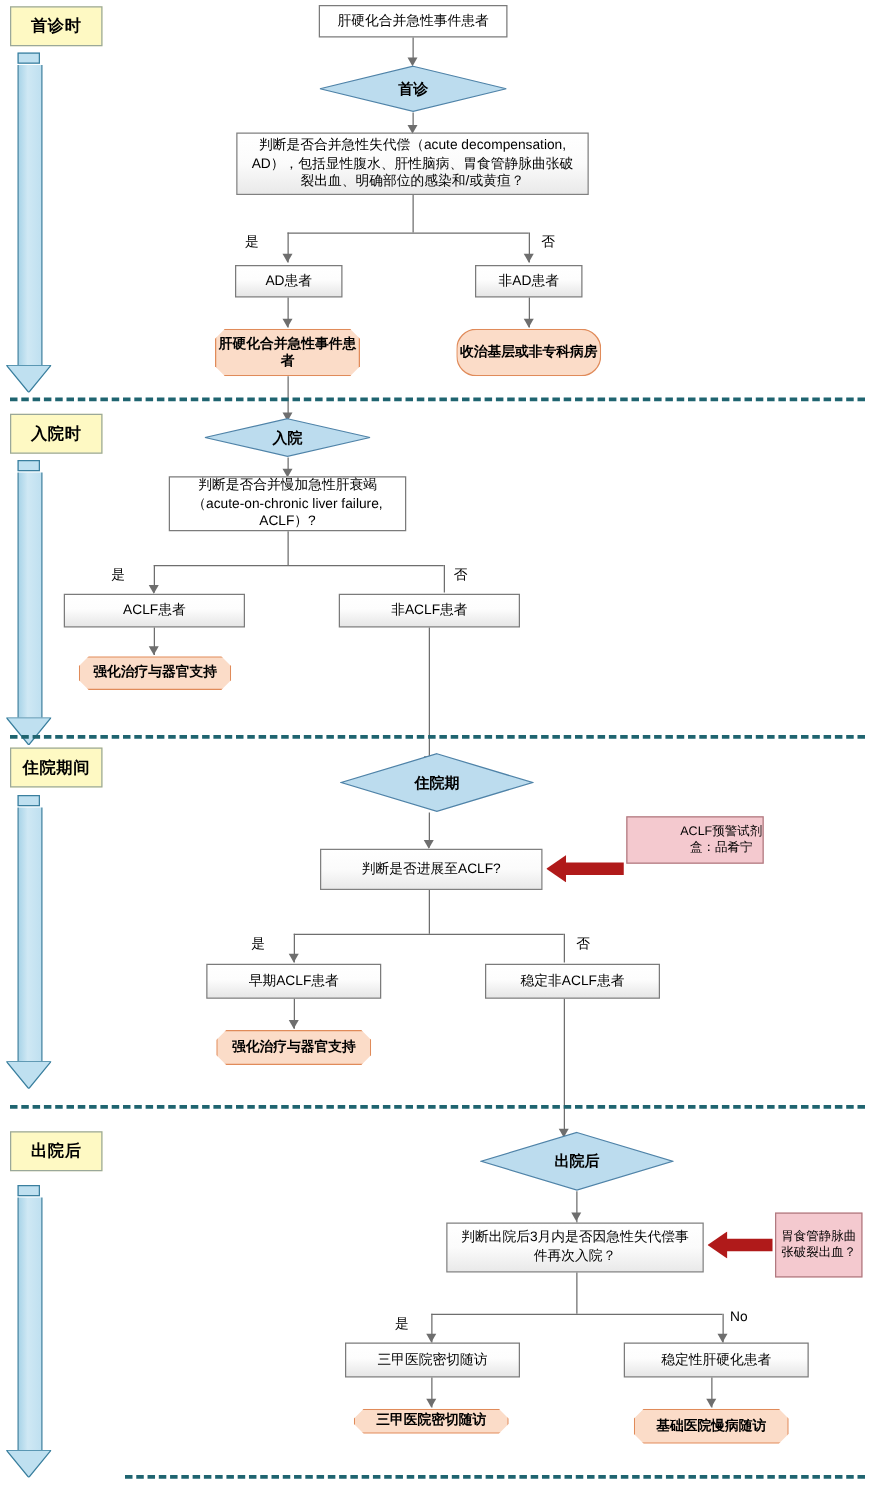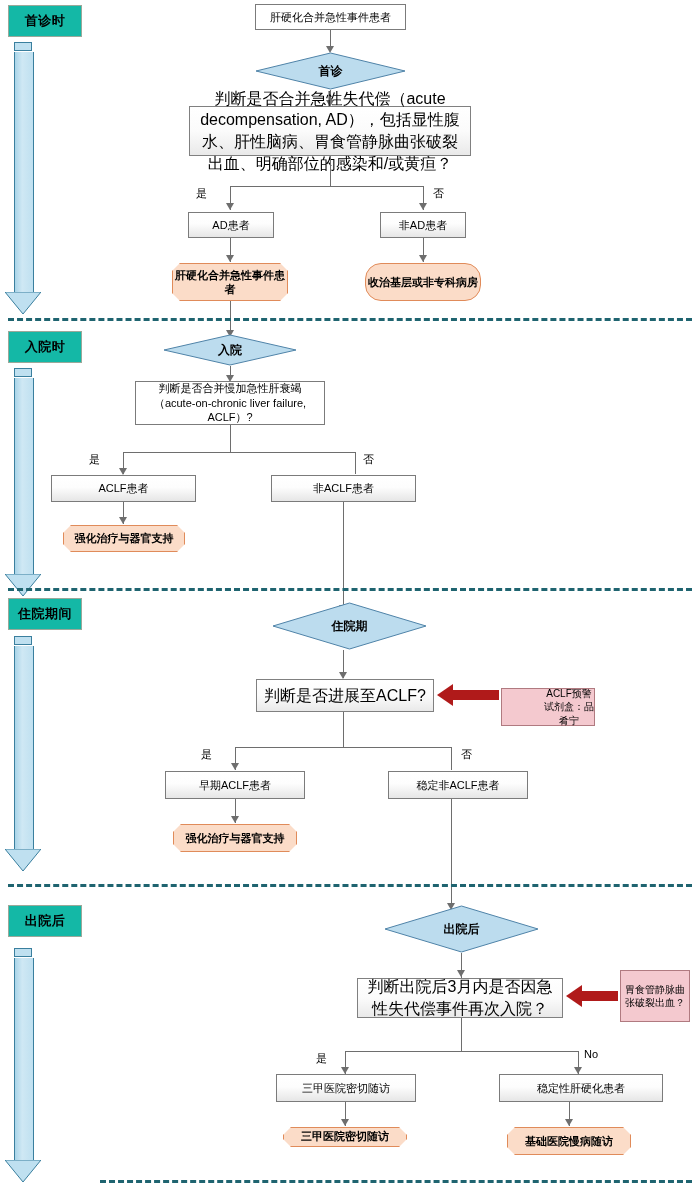--- a/index.html
+++ b/index.html
@@ -2,21 +2,21 @@
 <html><head>
 <meta charset="utf-8">
 <style>
   html,body{margin:0;padding:0;background:#ffffff;}
   body{font-family:"Liberation Sans","DejaVu Sans",sans-serif;}
   #stage{position:relative;width:700px;height:1195px;overflow:hidden;background:#fff;}
 
   
   .phase-chip{
     position:absolute;
-    background:#14b8a6;
+    background:#fef9c3;
     border:1px solid #9aa89a;
     color:#000;
     font-weight:bold;
     font-size:13px;
     display:flex;align-items:center;justify-content:center;
     letter-spacing:.5px;
     box-shadow:0 0 0 0 rgba(0,0,0,0);
   }
 
   
@@ -54,21 +54,21 @@
     background:linear-gradient(to bottom,#ffffff 0%,#fdfdfd 45%,#e6e6e6 100%);
     border:1px solid #7b7b7b;
     font-size:11px;
   }
   .proc.plain{
     background:#ffffff;
   }
   .stmt{
     background:linear-gradient(to bottom,#ffffff 0%,#fbfbfb 50%,#e9e9e9 100%);
     border:1px solid #808080;
-    font-size:16px;
+    font-size:11px;
   }
 
   
   .diamond{
     position:absolute;
     display:flex;align-items:center;justify-content:center;
   }
   .diamond .dtext{
     position:relative;z-index:2;font-size:12px;font-weight:bold;color:#000;
   }
@@ -246,21 +246,21 @@
   <div class="vline" style="left:343px;top:650px;height:28px;"></div>
   <div class="arrowdown" style="left:339px;top:672px;"></div>
 
   <div class="node stmt" style="left:256px;top:679px;width:178px;height:33px;">判断是否进展至ACLF?</div>
 
   <div class="redarrow" style="left:437px;top:684px;width:62px;height:22px;">
     <div class="tip"></div>
     <div class="tail" style="width:48px;"></div>
   </div>
 
-  <div class="note" style="left:501px;top:688px;width:94px;height:38px;padding-left:42px;">ACLF预警试剂盒：品肴宁</div>
+  <div class="note" style="left:501px;top:653px;width:110px;height:38px;padding-left:42px;">ACLF预警试剂盒：品肴宁</div>
 
   <div class="vline" style="left:343px;top:712px;height:35px;"></div>
   <div class="hline" style="left:235px;top:747px;width:216px;"></div>
   <div class="vline" style="left:235px;top:747px;height:23px;"></div>
   <div class="arrowdown" style="left:231px;top:763px;"></div>
   <div class="vline" style="left:451px;top:747px;height:23px;"></div>
 
   <div class="branchlabel" style="left:201px;top:747px;">是</div>
   <div class="branchlabel" style="left:461px;top:747px;">否</div>
 
@@ -310,21 +310,21 @@
   <div class="hline" style="left:345px;top:1051px;width:233px;"></div>
   <div class="vline" style="left:345px;top:1051px;height:23px;"></div>
   <div class="arrowdown" style="left:341px;top:1067px;"></div>
   <div class="vline" style="left:578px;top:1051px;height:23px;"></div>
   <div class="arrowdown" style="left:574px;top:1067px;"></div>
 
   <div class="branchlabel" style="left:316px;top:1051px;">是</div>
   <div class="branchlabel" style="left:584px;top:1048px;">No</div>
 
   <div class="node proc" style="left:276px;top:1074px;width:140px;height:28px;">三甲医院密切随访</div>
-  <div class="node proc" style="left:499px;top:1074px;width:164px;height:28px;">稳定性肝硬化患者</div>
+  <div class="node proc" style="left:499px;top:1074px;width:148px;height:28px;">稳定性肝硬化患者</div>
 
   <div class="vline" style="left:345px;top:1102px;height:24px;"></div>
   <div class="arrowdown" style="left:341px;top:1119px;"></div>
   <div class="vline" style="left:569px;top:1102px;height:24px;"></div>
   <div class="arrowdown" style="left:565px;top:1119px;"></div>
 
   <div class="octa" style="left:283px;top:1127px;width:124px;height:20px;font-family:Liberation Mono, monospace;">三甲医院密切随访</div>
   <div class="octa" style="left:507px;top:1127px;width:124px;height:28px;">基础医院慢病随访</div>
 
   <div class="sep" style="left:100px;top:1180px;width:592px;"></div>

